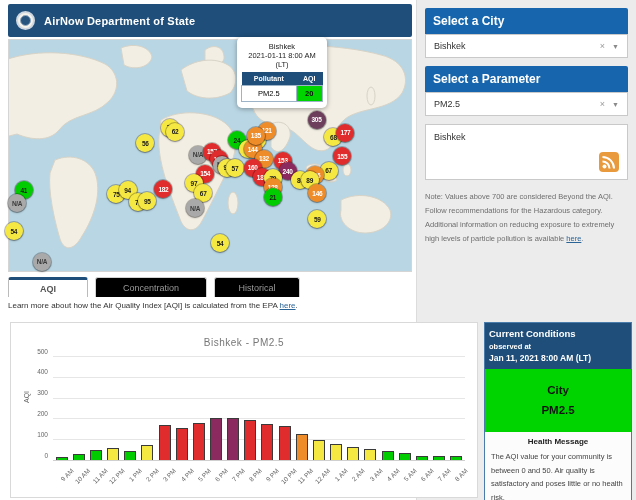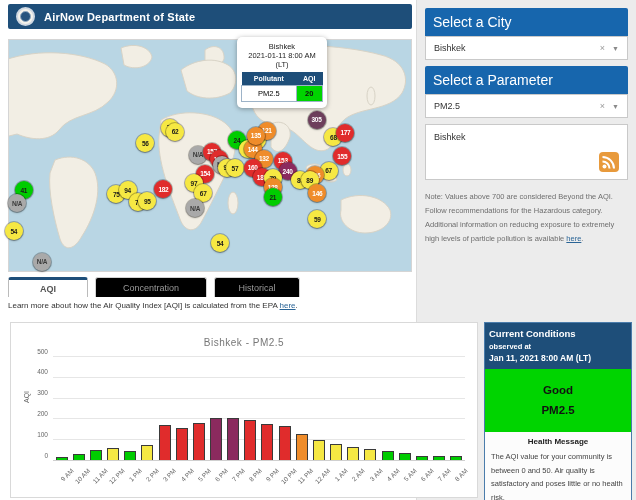--- a/index.html
+++ b/index.html
@@ -5,21 +5,21 @@
   * { margin:0; padding:0; box-sizing:border-box; }
   html,body { width:636px; height:500px; overflow:hidden;
     font-family:"Liberation Sans", sans-serif; background:#ffffff; }
   .page { position:relative; width:636px; height:500px; background:#fff; }
 
   
   .right-col { position:absolute; left:416px; top:0; width:220px; height:500px;
     background:#ececec; border-left:1px solid #dcdcdc; }
 
   
-  .app-header { position:absolute; left:8px; top:4px; width:404px; height:25px;
+  .app-header { position:absolute; left:8px; top:4px; width:404px; height:33px;
     background:#1e4e79; display:flex; align-items:center; gap:9px; padding:0 8px;
     border-radius:2px; }
   .seal { width:19px; height:19px; border-radius:50%; background:#f4f2ea;
     border:2px solid #cfd8e2; display:flex; align-items:center; justify-content:center; }
   .seal-inner { width:11px; height:11px; border-radius:50%; background:#27547e;
     border:1px solid #8fa8c0; }
   .app-title { color:#ffffff; font-size:11px; font-weight:bold; letter-spacing:.2px; }
 
   
   .map { position:absolute; left:8px; top:39px; width:404px; height:233px;
@@ -70,21 +70,21 @@
     border-bottom:1px solid #cfcfcf; }
   .bar { width:12px; border:1px solid #3a3a3a; border-bottom:none; cursor:pointer; }
   .xlabels { position:absolute; left:0; top:104px; width:100%; height:30px;
     display:flex; justify-content:space-around; }
   .xlab { width:12px; position:relative; }
   .xlab span { position:absolute; top:6px; right:-2px; font-size:6.5px; color:#666;
     white-space:nowrap; transform:rotate(-45deg); transform-origin:top right; }
 
   
   .side-panel { position:absolute; left:425px; width:203px; }
-  .sp-head { background:#1766ad; color:#fff; font-size:14px; font-weight:normal;
+  .sp-head { background:#1766ad; color:#fff; font-size:12px; font-weight:bold;
     padding:6px 8px; border-radius:2px 2px 0 0; }
   .sp-select { background:#fff; border:1px solid #c9c9c9; display:flex;
     align-items:center; padding:6px 8px; font-size:9px; color:#333; cursor:pointer; }
   .sp-select .grow { flex:1; }
   .sel-x { color:#9a9a9a; font-size:9px; margin-right:7px; cursor:pointer; }
   .sel-caret { color:#8a8a8a; font-size:7px; cursor:pointer; }
 
   .feed-box { position:absolute; left:425px; top:124px; width:203px; height:56px;
     background:#fff; border:1px solid #c9c9c9; padding:7px 8px; font-size:9px; color:#333; }
   .rss { position:absolute; right:8px; bottom:7px; width:20px; height:20px;
@@ -373,21 +373,21 @@
     <span>Note: Values above 700 are considered Beyond the AQI. Follow recommendations for the Hazardous category. Additional information on reducing exposure to extremely high levels of particle pollution is available </span><a class="lnk">here</a><span>.</span>
   </div>
 
   <div class="cc">
     <div class="cc-head">
       <div class="cc-title">Current Conditions</div>
       <div class="cc-observed">observed at</div>
       <div class="cc-time">Jan 11, 2021 8:00 AM (LT)</div>
     </div>
     <div class="cc-aqi" id="cc-aqi" style="background: rgb(0, 212, 0);">
-      <div>Good</div>
+      <div>City</div>
       <div>PM2.5</div>
     </div>
     <div class="cc-health">
       <div class="cc-health-title">Health Message</div>
       <div class="cc-health-text">The AQI value for your community is between 0 and 50. Air quality is satisfactory and poses little or no health risk.</div>
     </div>
   </div>
 
 </div>
 

